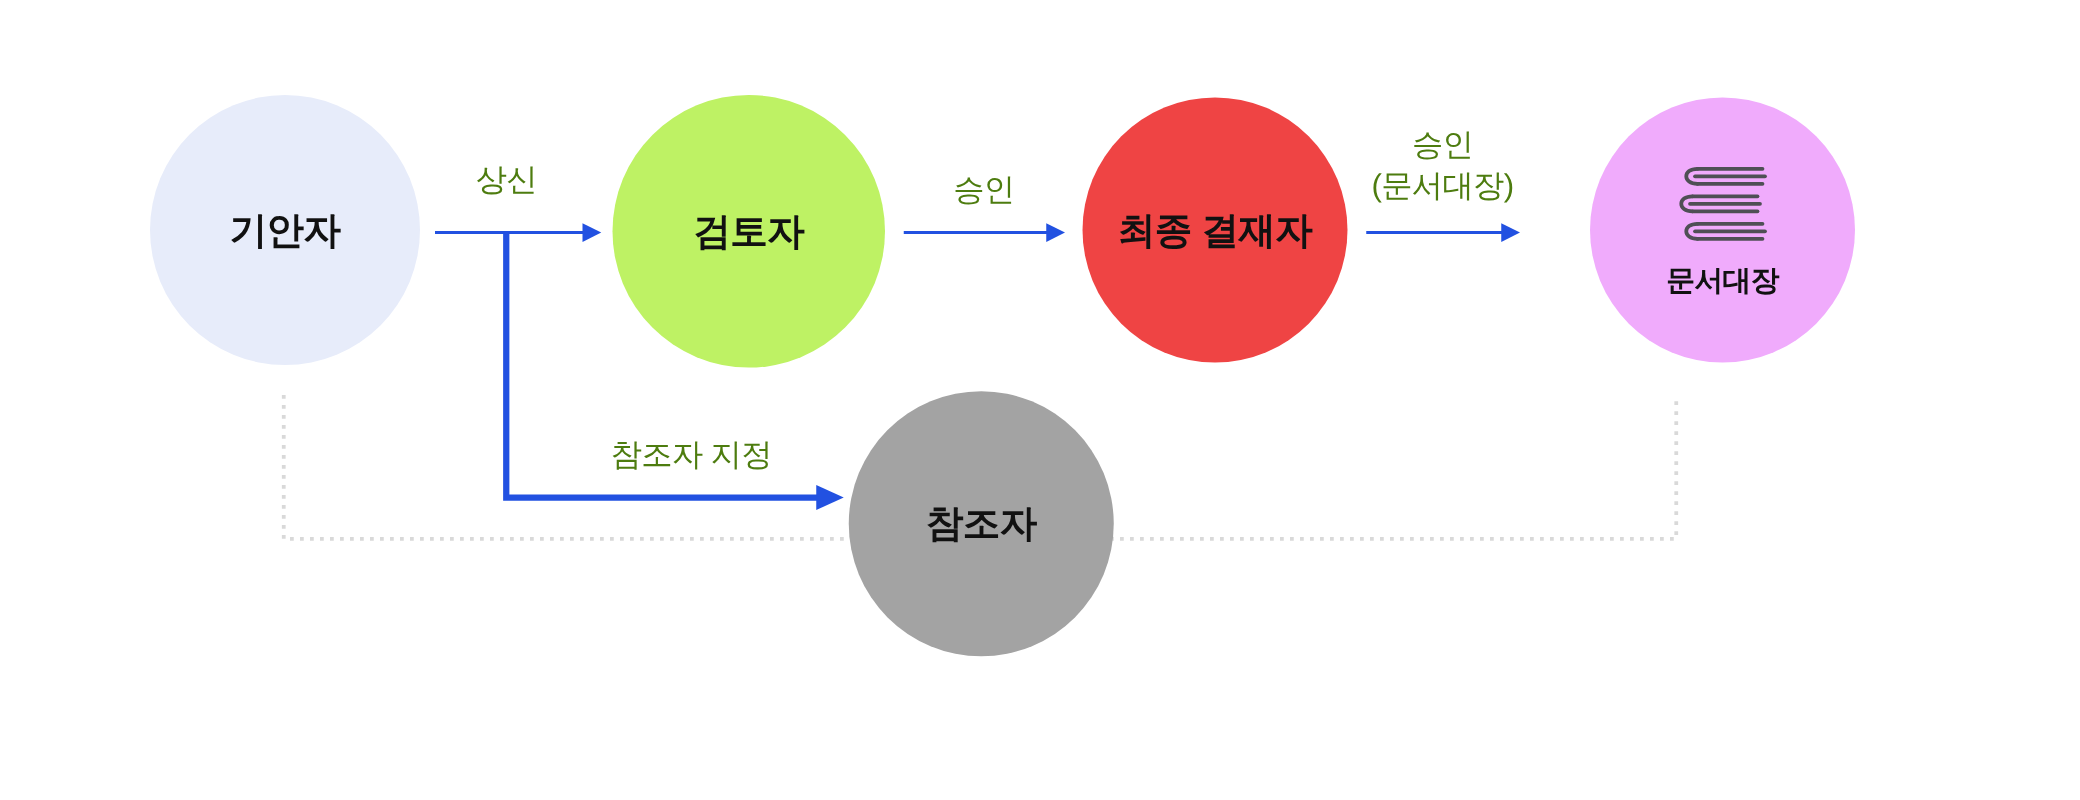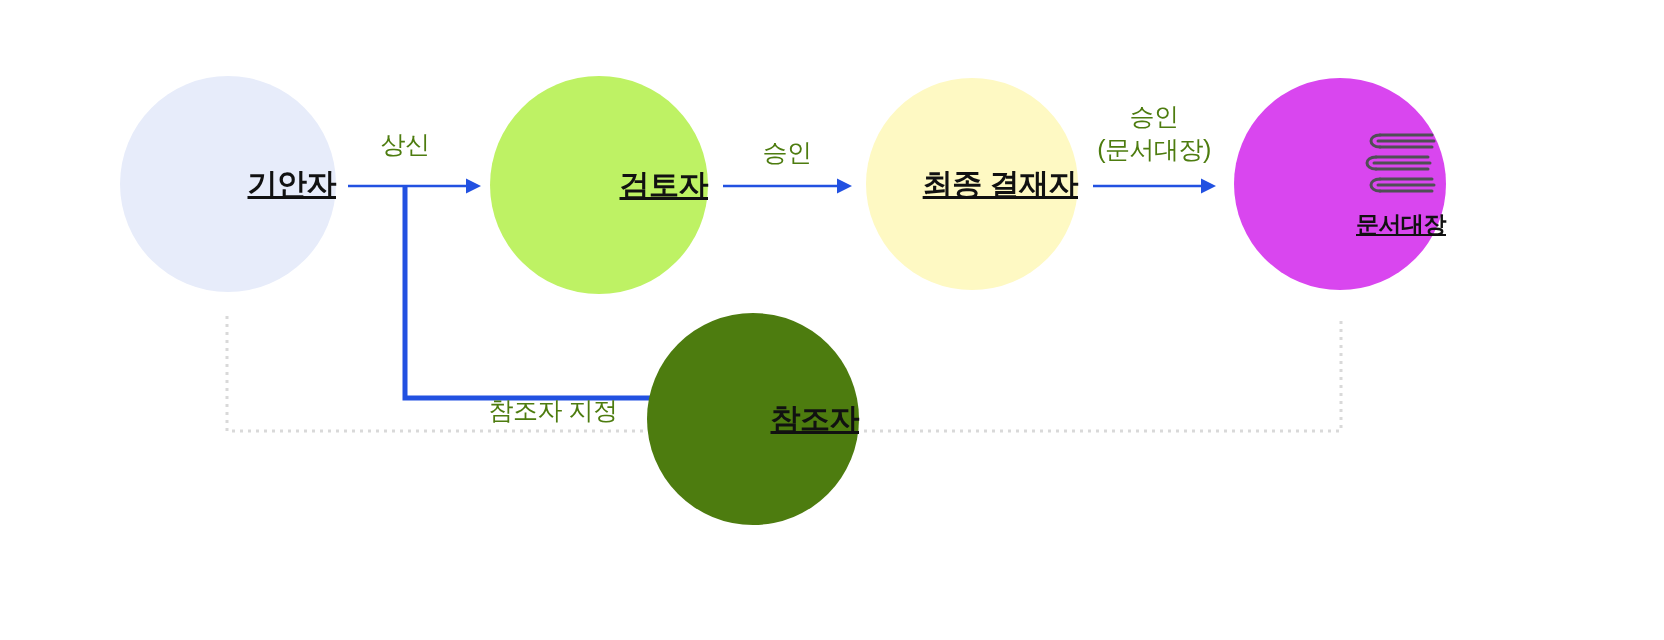--- a/index.html
+++ b/index.html
@@ -18,24 +18,23 @@
     position: absolute;
     left: 0; top: 0;
     z-index: 1;
   }
 
   .node {
     position: absolute;
     border-radius: 50%;
     display: flex;
     flex-direction: column;
-    align-items: flex-end;
+    align-items: center;
     justify-content: center;
     z-index: 2;
-    text-decoration: underline;
   }
 
   .node-label {
     font-size: 30px;
     font-weight: 700;
     color: #111111;
     letter-spacing: -0.5px;
     white-space: nowrap;
   }
 
@@ -80,25 +79,25 @@
   </svg>
 
   <div class="node" style="left: 120px; top: 76px; width: 216px; height: 216px; background: rgb(231, 236, 250);">
     <div class="node-label">기안자</div>
   </div>
 
   <div class="node" style="left: 490px; top: 76px; width: 218px; height: 218px; background: #bef264;">
     <div class="node-label">검토자</div>
   </div>
 
-  <div class="node" style="left: 866px; top: 78px; width: 212px; height: 212px; background: #fef9c3;">
+  <div class="node" style="left: 866px; top: 78px; width: 212px; height: 212px; background: #ef4444;">
     <div class="node-label">최종 결재자</div>
   </div>
 
-  <div class="node" style="left: 1234px; top: 78px; width: 212px; height: 212px; background: #d946ef;">
+  <div class="node" style="left: 1272px; top: 78px; width: 212px; height: 212px; background: #f0abfc;">
     <svg width="92" height="72" viewBox="0 0 92 72">
       <g fill="none" stroke-width="3" stroke-linecap="round" stroke="#4f4f55">
 
         <path d="M26 6 H78"></path>
         <path d="M24 12 H80"></path>
         <path d="M26 18 H78"></path>
         <path d="M26 6 C14 6 14 18 26 18"></path>
 
         <path d="M22 28 H74"></path>
         <path d="M20 34 H76"></path>
@@ -107,28 +106,28 @@
 
         <path d="M26 50 H78"></path>
         <path d="M24 56 H80"></path>
         <path d="M26 62 H78"></path>
         <path d="M26 50 C14 50 14 62 26 62"></path>
       </g>
     </svg>
     <div class="node-label ledger-label">문서대장</div>
   </div>
 
-  <div class="node" style="left: 647px; top: 313px; width: 212px; height: 212px; background: #4d7c0f;">
+  <div class="node" style="left: 679px; top: 313px; width: 212px; height: 212px; background: #a3a3a3;">
     <div class="node-label">참조자</div>
   </div>
 
   <div class="edge-label" style="left:343px; top:128px; width:124px;font-family:Liberation Serif, serif;">상신</div>
 
   <div class="edge-label" style="left:722px; top:136px; width:130px;">승인</div>
 
   <div class="edge-label" style="left:1069px; top:100px; width:170px;">
     <div>승인</div>
     <div>(문서대장)</div>
   </div>
 
-  <div class="edge-label" style="left:440px; top:348px; width:226px;margin-top:46px;">참조자 지정</div>
+  <div class="edge-label" style="left:440px; top:348px; width:226px;">참조자 지정</div>
 
 </div>
 
 </body></html>

